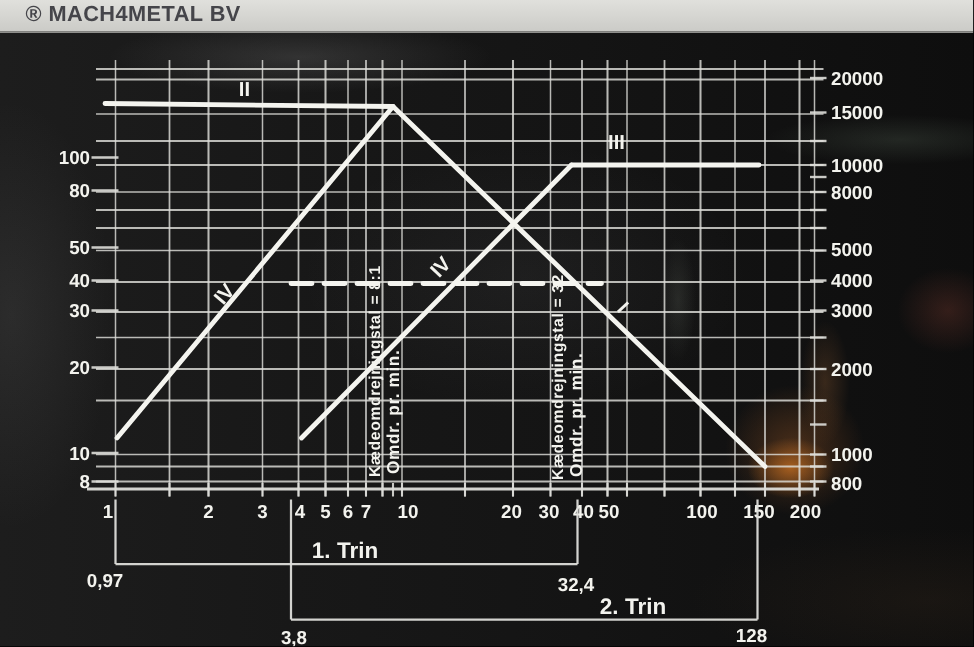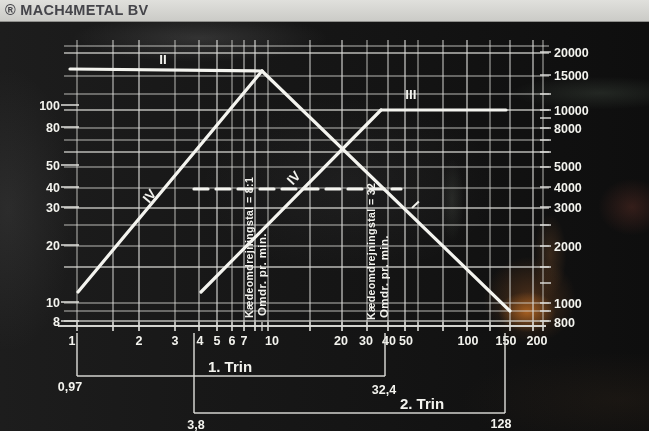--- a/index.html
+++ b/index.html
@@ -19,21 +19,21 @@
       radial-gradient(ellipse 200px 60px at 620px 400px, rgba(60,45,30,.25), rgba(0,0,0,0) 80%),
       linear-gradient(90deg,#1d1d1d 0%,#181818 30%,#141414 60%,#0e0e0e 100%);
   }
   .watermark-bar{
     position:absolute;top:0;left:0;width:100%;height:21px;
     background:linear-gradient(#e0e0dc,#cbcbc7);
     border-bottom:1px solid #8f8f8c;
     z-index:5;
   }
   .watermark-bar span{
-    display:block;padding-left:5px;line-height:21px;
+    display:block;padding-left:17px;line-height:21px;
     font-size:14.5px;font-weight:bold;color:#45454a;letter-spacing:.3px;
   }
   svg.chart{position:absolute;left:0;top:0;filter:blur(.28px);}
 </style>
 </head>
 <body>
 
 <div class="photo">
   <div class="watermark-bar">
     <span>® MACH4METAL BV</span>

